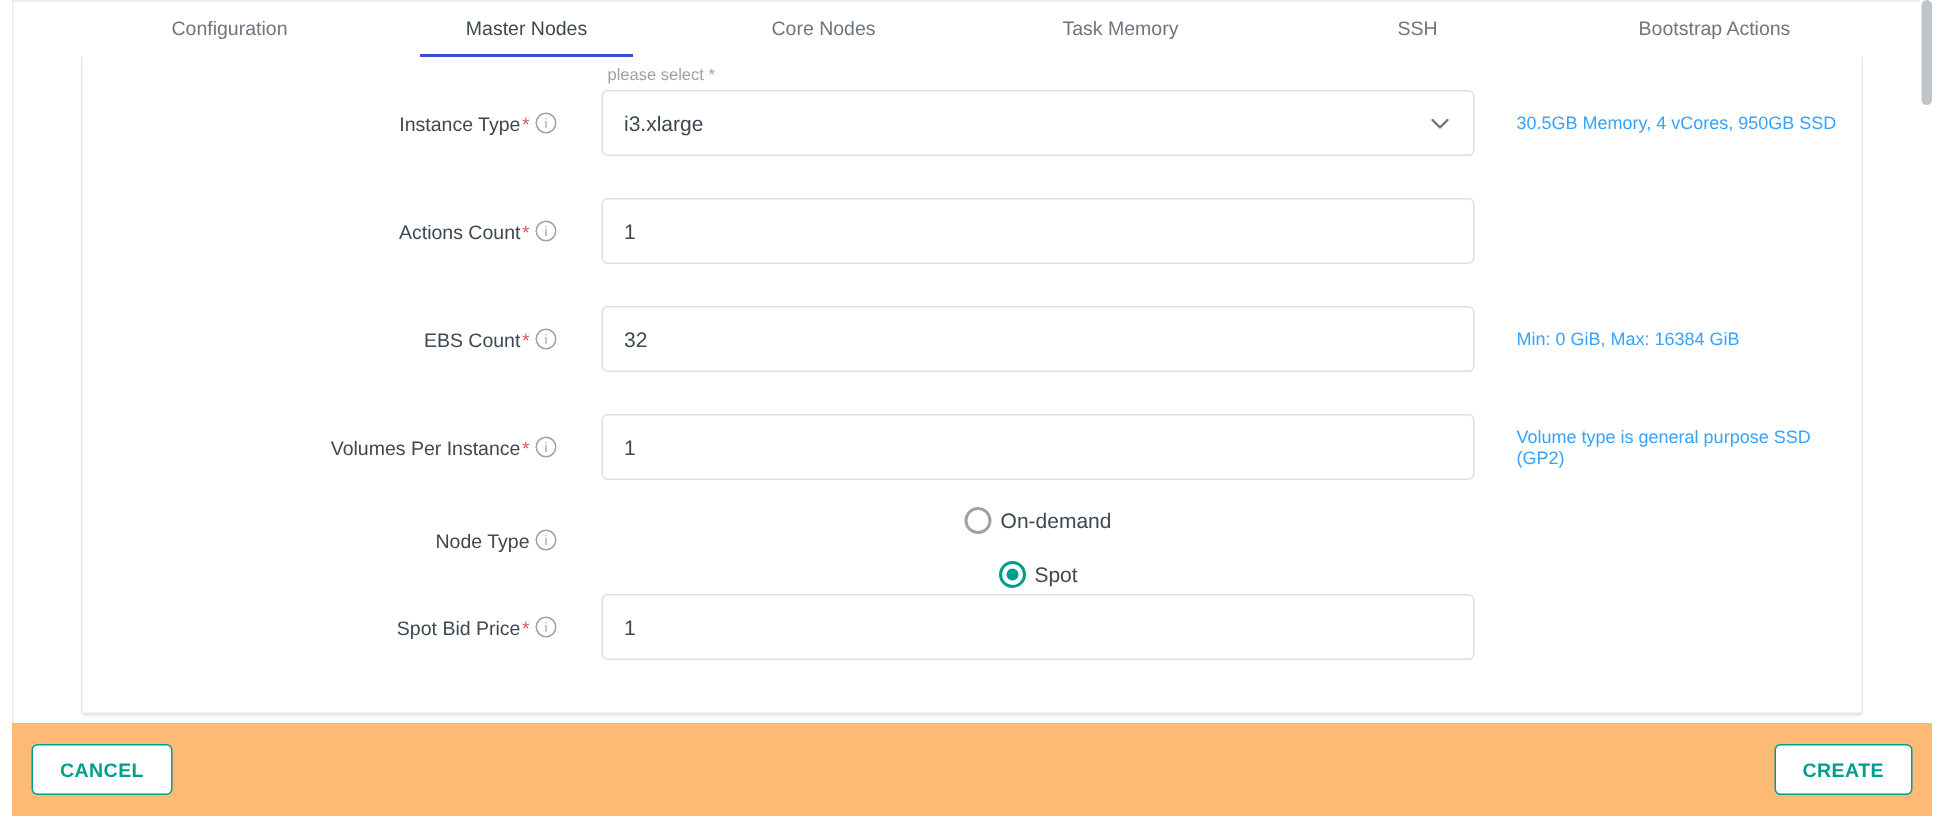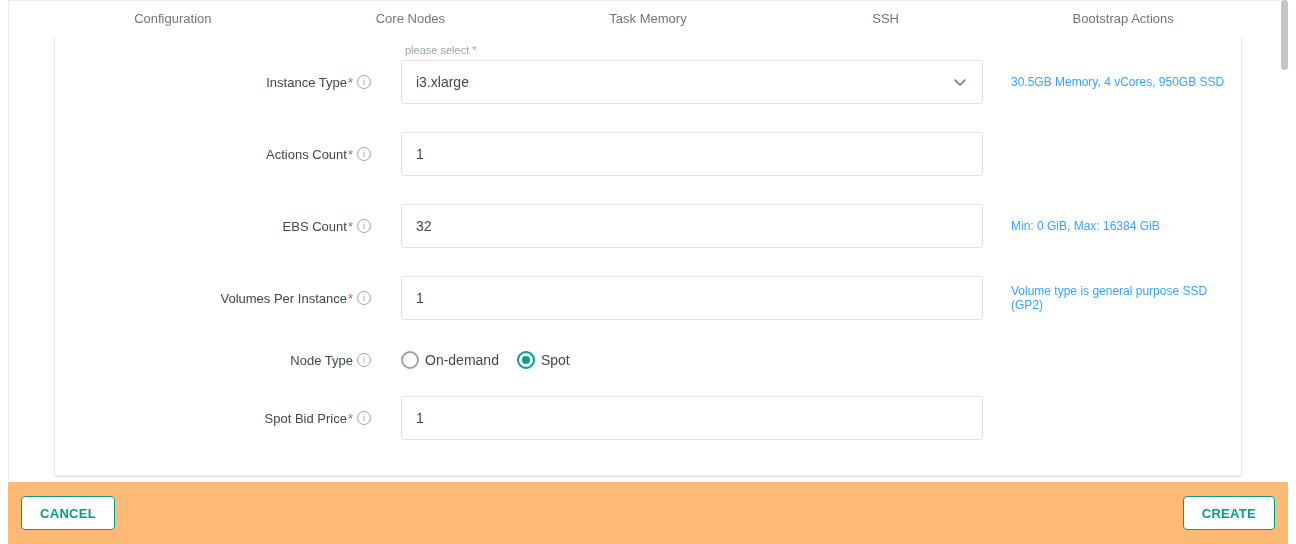--- a/index.html
+++ b/index.html
@@ -133,20 +133,21 @@
     padding-left:28px;
     font-size:12px;
     color:var(--link);
   }
   
   .radios{
     display:flex;
     align-items:center;
     gap:18px;
     height:44px;
+    flex-direction:column;
   }
   .radio{
     display:flex;align-items:center;gap:6px;cursor:pointer;
     color:var(--text);
     font-size:14px;
   }
   .rmark{
     width:18px;height:18px;border:2px solid #9aa2a9;border-radius:50%;
     display:inline-flex;align-items:center;justify-content:center;
   }
@@ -198,20 +199,21 @@
 
 <div class="outer">
   <div class="scrollstub">
     <div class="scrollthumb"></div>
   </div>
 
   <div class="work">
 
     <div class="tabs">
       <div class="tab">Configuration</div>
+      <div class="tab active">Master Nodes</div>
       <div class="tab">Core Nodes</div>
       <div class="tab">Task Memory</div>
       <div class="tab">SSH</div>
       <div class="tab">Bootstrap Actions</div>
     </div>
 
     <div class="panel">
       <div class="form">
 
         <div class="row tall">

